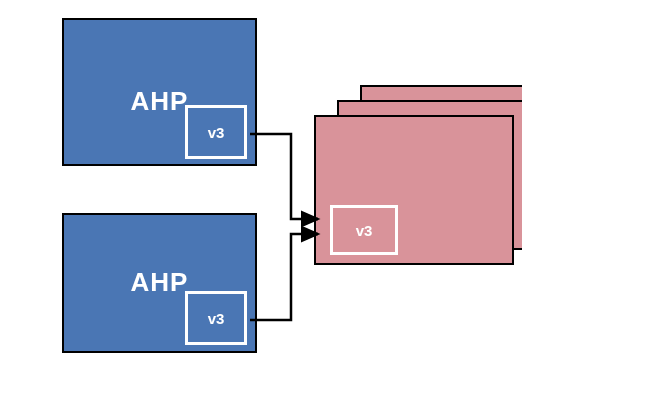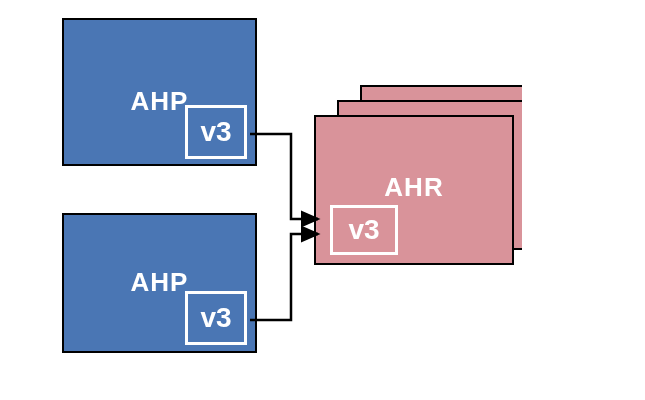--- a/index.html
+++ b/index.html
@@ -34,21 +34,21 @@
   }
   .version-badge {
     position: absolute;
     border: 3px solid #ffffff;
     box-sizing: border-box;
     display: flex;
     align-items: center;
     justify-content: center;
     color: #ffffff;
     font-weight: bold;
-    font-size: 28px;
+    font-size: 15px;
   }
   .connectors {
     position: absolute;
     left: 0;
     top: 0;
     pointer-events: none;
   }
 </style>
 </head>
 <body>
@@ -61,21 +61,20 @@
   </div>
 
   <div class="box blue" style="left:62px; top:213px; width:195px; height:140px;">
     <div class="node-label" style="top:52px;">AHP</div>
     <div class="version-badge blue" style="right:8px; bottom:6px; width:62px; height:54px;">v3</div>
   </div>
 
   <div class="box pink" style="left:360px; top:85px; width:200px; height:150px;"></div>
   <div class="box pink" style="left:337px; top:100px; width:200px; height:150px;"></div>
   <div class="box pink" style="left:314px; top:115px; width:200px; height:150px;">
-    <div class="node-label" style="top:55px;">AHR</div>
     <div class="version-badge pink" style="left:14px; top:88px; width:68px; height:50px;">v3</div>
   </div>
 
   <svg class="connectors" width="645" height="400" viewBox="0 0 645 400">
     <defs>
       <marker id="arrowhead" markerWidth="9" markerHeight="8" refX="7" refY="3.5" orient="auto">
         <path d="M0,0 L8,3.5 L0,7 Z" fill="#000000"></path>
       </marker>
     </defs>
     <path d="M 250 134 L 291 134 L 291 219 L 318 219" fill="none" stroke="#000000" stroke-width="2.5" marker-end="url(#arrowhead)"></path>

